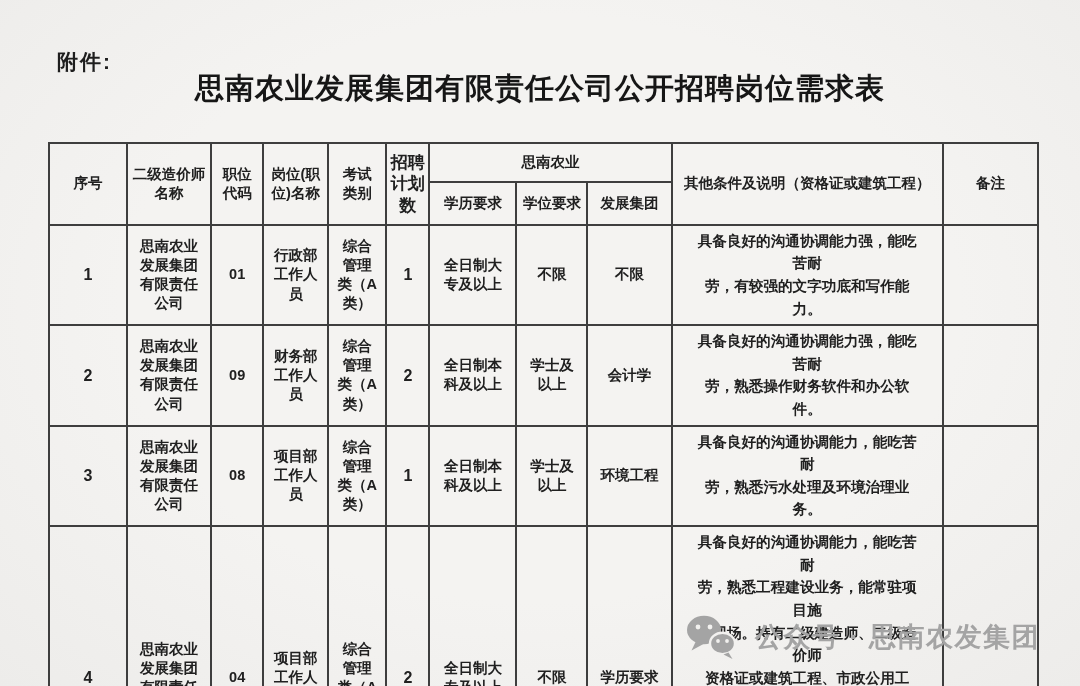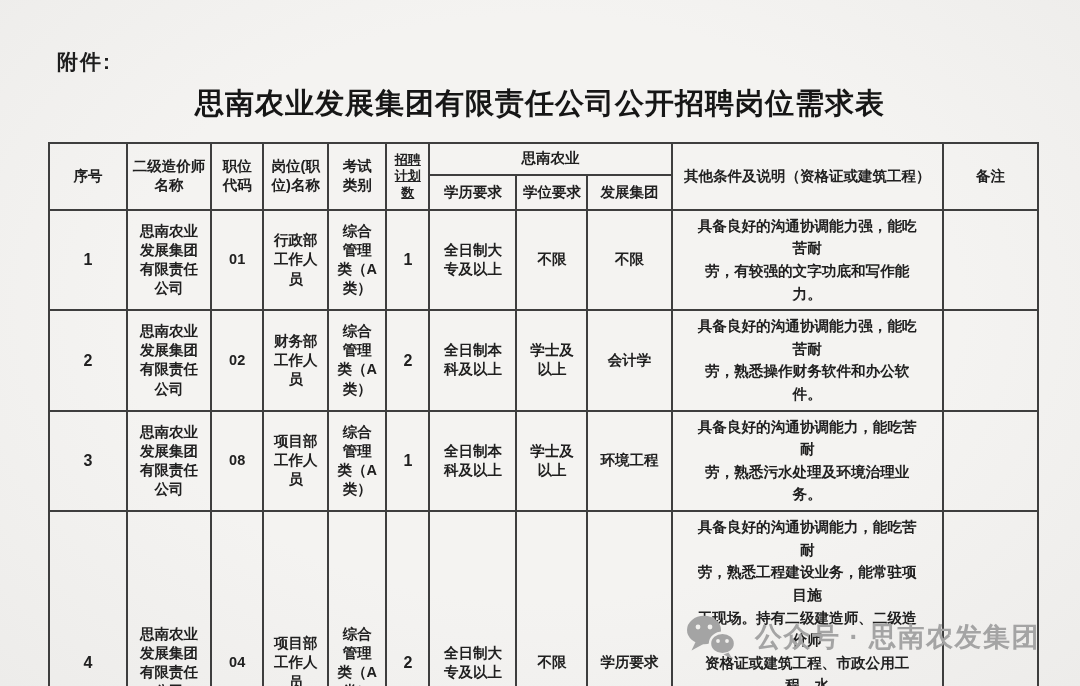--- a/index.html
+++ b/index.html
@@ -10,21 +10,21 @@
     color:#1e1e1e;
     overflow:hidden;
   }
   .page{position:relative;width:1080px;height:686px;}
 
   .attachment{
     position:absolute;left:57px;top:48px;
     font-size:21px;font-weight:bold;letter-spacing:2px;
   }
   .doc-title{
-    position:absolute;top:84px;left:0;width:100%;
+    position:absolute;top:69px;left:0;width:100%;
     text-align:center;
     font-family:"Liberation Serif","DejaVu Serif",serif;
     font-size:29px;font-weight:bold;letter-spacing:1px;
     color:#161616;
   }
 
   table.jobtable{
     position:absolute;left:48px;top:142px;
     width:991px;table-layout:fixed;
     border-collapse:collapse;
@@ -33,21 +33,21 @@
   .jobtable th,.jobtable td{
     border:2px solid #3e3e3e;
     text-align:center;vertical-align:middle;
     font-size:14.5px;font-weight:bold;color:#202020;
     white-space:pre-line;
     line-height:1.32;
     padding:2px 3px;
     overflow:hidden;
   }
   .jobtable th{font-size:14.5px;}
-  th.plan-h{font-size:13px;line-height:1.25;padding:8px 1px;text-decoration:underline;}
+  th.plan-h{font-size:17px;line-height:1.25;padding:8px 1px;}
   td.seq-cell,td.plan-cell{font-size:16px;}
   td.other-cell{
     line-height:1.55;font-size:14.6px;
     padding:4px 20px;
   }
   tr.hr1{height:19px;}
   tr.hr2{height:28px;}
   tr.r1{height:78px;}
   tr.r2{height:75px;}
   tr.r3{height:82px;}
@@ -134,21 +134,21 @@
 劳，有较强的文字功底和写作能力。</td>
         <td></td>
       </tr>
 
       <tr class="r2">
         <td class="seq-cell">2</td>
         <td>思南农业
 发展集团
 有限责任
 公司</td>
-        <td>02</td>
+        <td>09</td>
         <td>财务部
 工作人
 员</td>
         <td>综合
 管理
 类（A
 类）</td>
         <td class="plan-cell">2</td>
         <td>全日制本
 科及以上</td>

